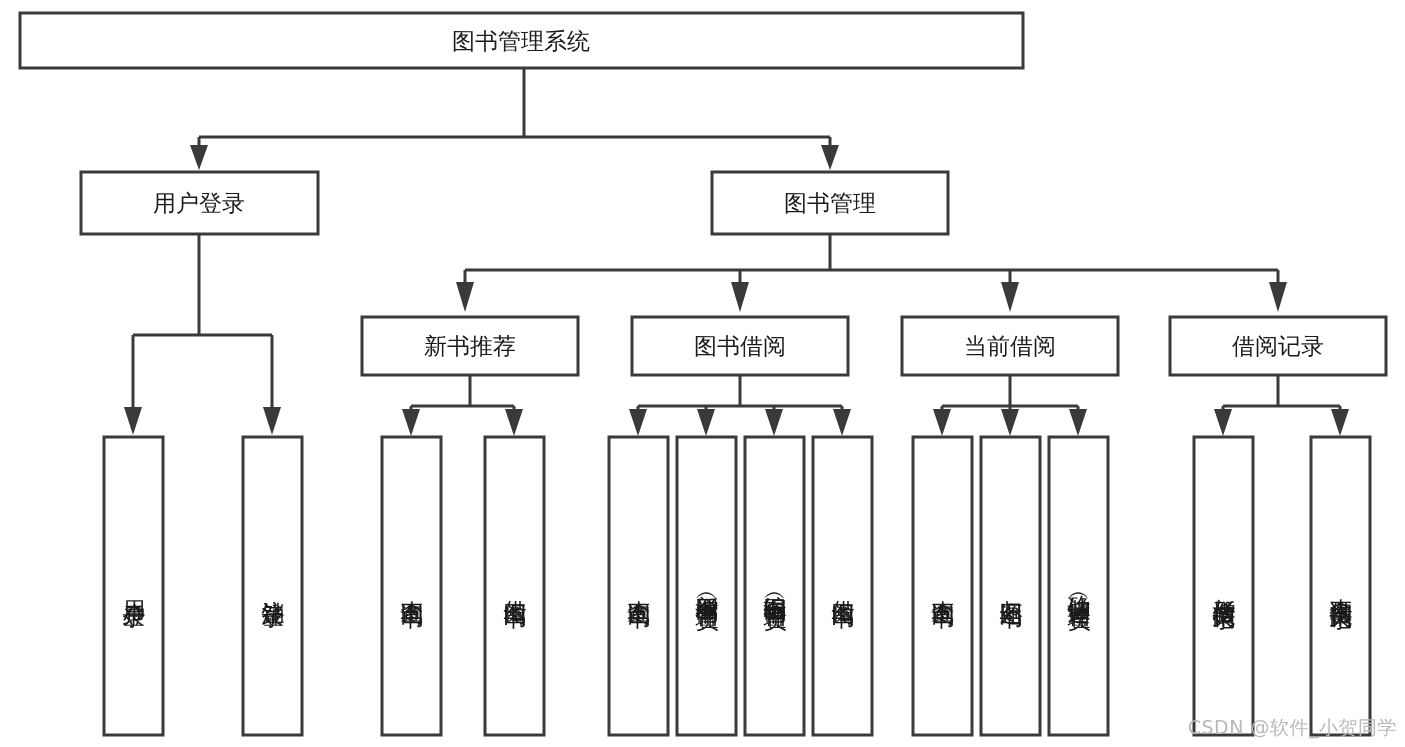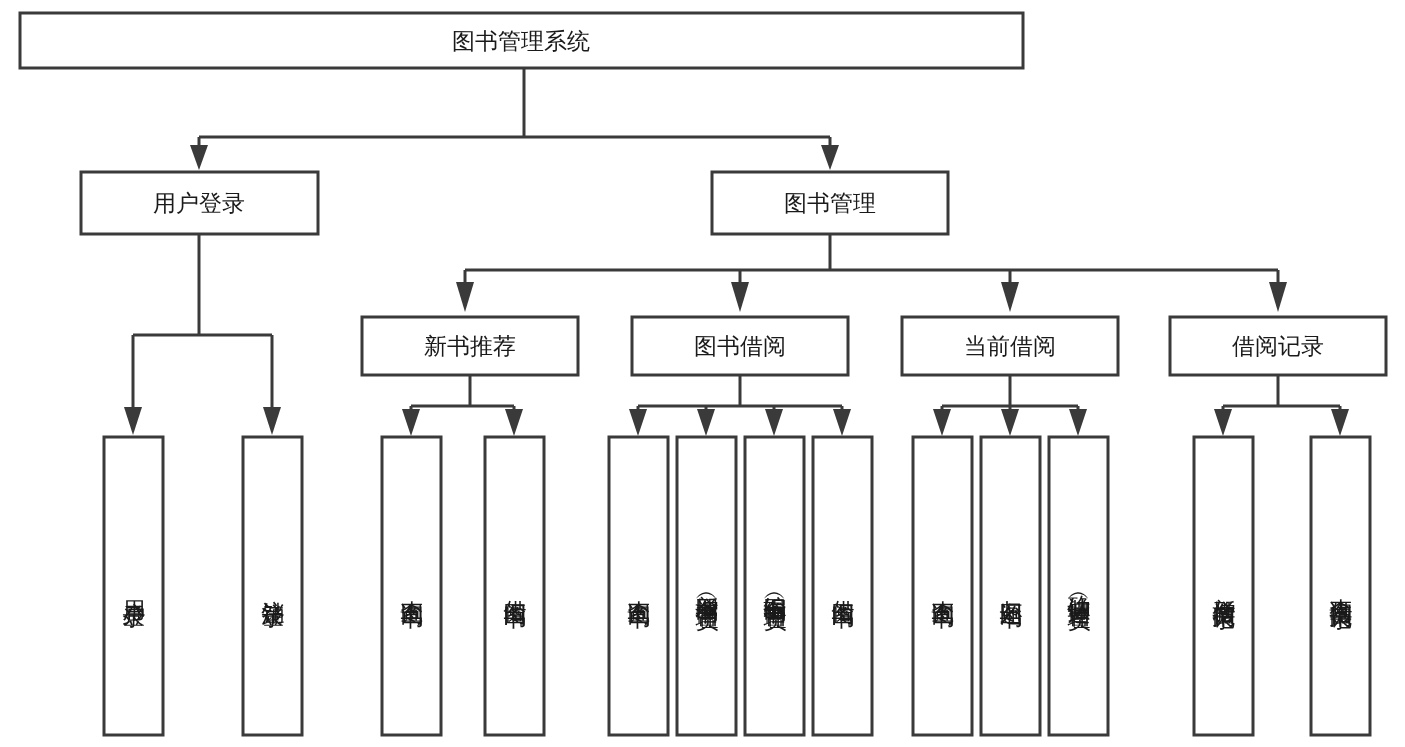--- a/index.html
+++ b/index.html
@@ -213,13 +213,14 @@
   <div class="vlabel" style="left:745px;  top:437px; width:59px; height:298px;">编辑图书（管理员）</div>
   <div class="vlabel" style="left:813px;  top:437px; width:59px; height:298px;">借阅图书</div>
 
   <div class="vlabel" style="left:913px;  top:437px; width:59px; height:298px;">查询图书</div>
   <div class="vlabel" style="left:981px;  top:437px; width:59px; height:298px;">归还图书</div>
   <div class="vlabel" style="left:1049px; top:437px; width:59px; height:298px;">确认归还（管理员）</div>
 
   <div class="vlabel" style="left:1194px; top:437px; width:59px; height:298px;">新增借阅记录</div>
   <div class="vlabel" style="left:1311px; top:437px; width:59px; height:298px;">查询借阅记录</div>
 
+  <div class="watermark">CSDN @软件_小贺同学</div>
 </div>
 
 </body></html>

